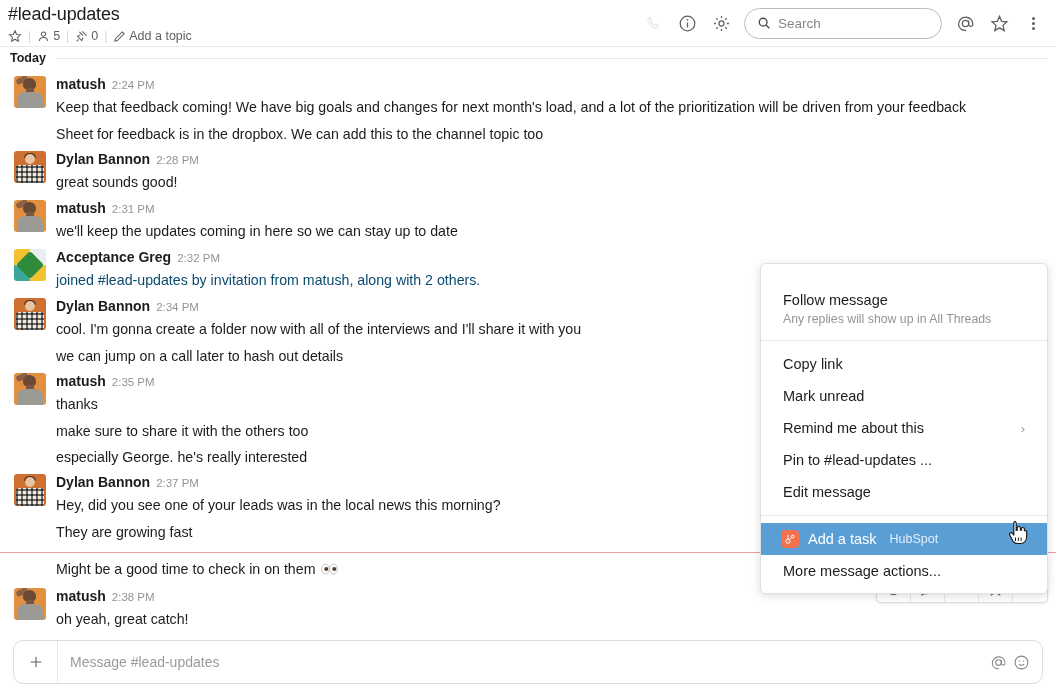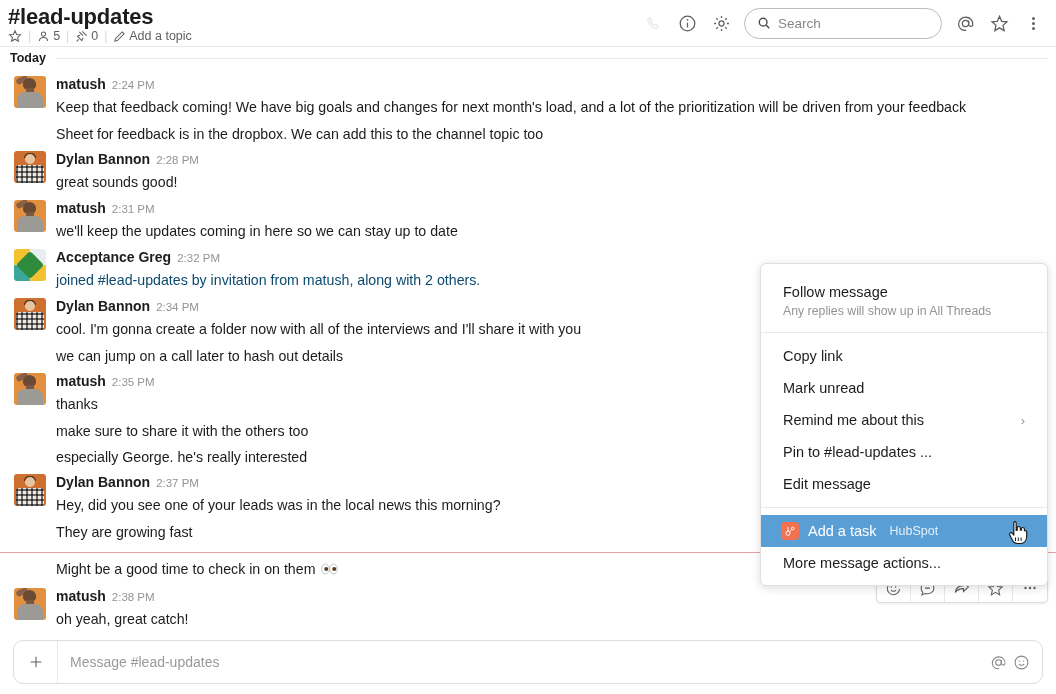--- a/index.html
+++ b/index.html
@@ -12,21 +12,21 @@
   }
   #app { position: relative; width: 1056px; height: 694px; }
 
   
   .chan-header {
     position: absolute; top: 0; left: 0; width: 1056px; height: 47px;
     border-bottom: 1px solid #e8e8e8; background: #fff;
   }
   .chan-title {
     position: absolute; left: 8px; top: 4px;
-    font-size: 22px; font-weight: bold; letter-spacing: -0.2px; color: #1d1c1d;
+    font-size: 18px; font-weight: normal; letter-spacing: -0.2px; color: #1d1c1d;
   }
   .chan-meta {
     position: absolute; left: 8px; top: 29px;
     display: flex; align-items: center; gap: 6px;
     font-size: 12.5px; color: #616061;
   }
   .chan-meta .sep { color: #d8d8d8; font-size: 12px; }
   .chan-meta .mitem { display: flex; align-items: center; gap: 3px; cursor: pointer; }
   .chan-meta svg { display: block; }
   .chan-meta .topic { color: #616061; }
@@ -121,21 +121,21 @@
     width: 34px; height: 28px; display: flex; align-items: center; justify-content: center;
     cursor: pointer; border-right: 1px solid #e8e8e8; color: #616061;
   }
   .hover-toolbar .tb:last-child { border-right: none; }
 
   
   .ctx-menu {
     position: absolute; left: 760px; top: 263px; width: 288px;
     background: #fff; border: 1px solid #e0e0e0; border-radius: 6px;
     box-shadow: 0 2px 10px rgba(0,0,0,.14); z-index: 50; overflow: hidden;
-    padding: 12px 0 6px 0;
+    padding: 20px 0 6px 0;
   }
   .ctx-menu .sect-div { height: 1px; background: #e8e8e8; margin: 7px 0; }
   .ctx-item {
     position: relative; padding: 5px 22px; font-size: 14.5px; color: #1d1c1d; cursor: pointer;
     line-height: 22px;
   }
   .ctx-item .sub { display: block; font-size: 12.3px; color: #949494; line-height: 17px; }
   .ctx-item.danger { color: #e01e5a; }
   .ctx-item.selected { background: #5a9ed6; color: #fff; }
   .ctx-item .chev { position: absolute; right: 22px; top: 6px; color: #9a9a9a; font-size: 13px; }

